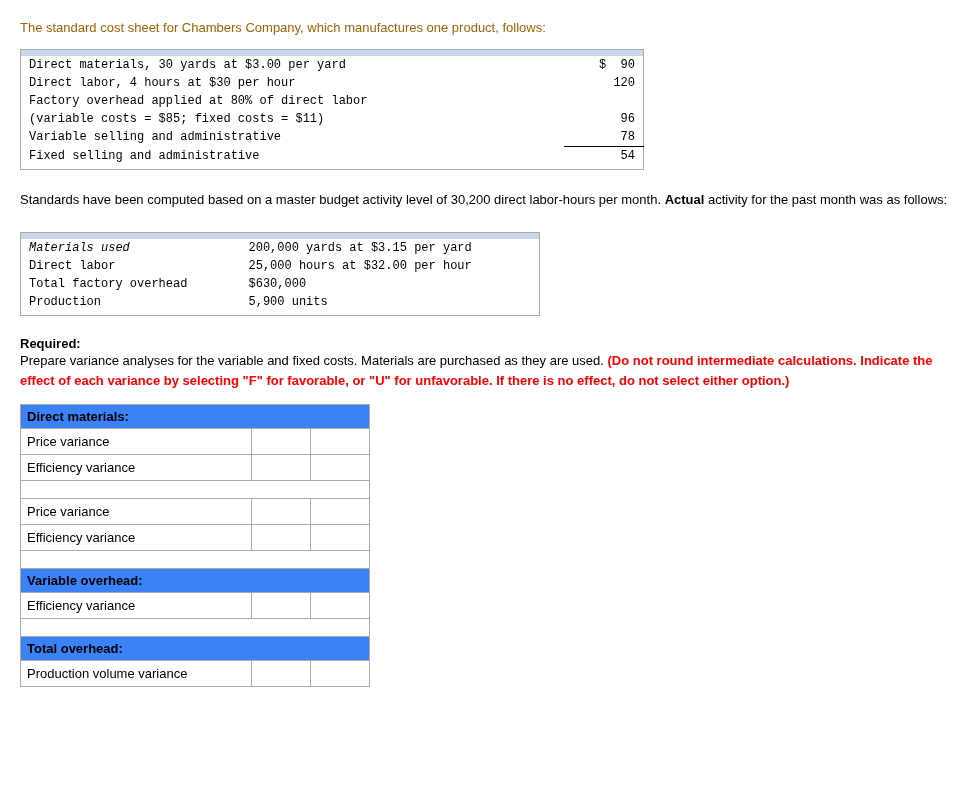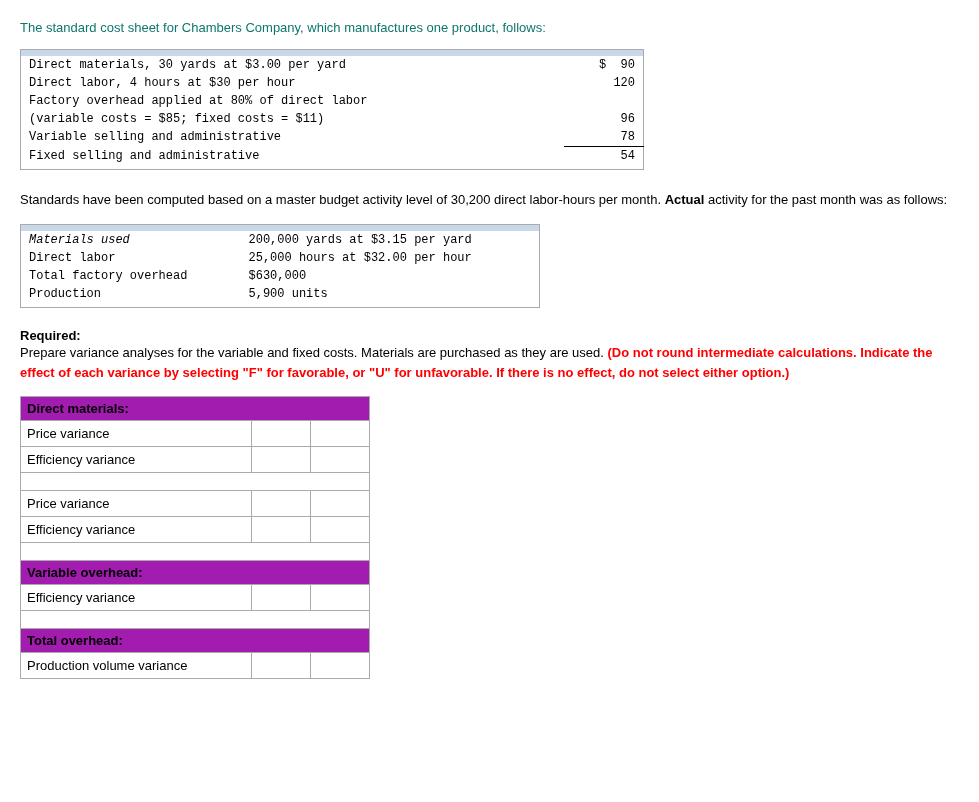--- a/index.html
+++ b/index.html
@@ -7,21 +7,21 @@
       font-family: Arial, sans-serif;
       font-size: 13px;
       background: #fff;
       color: #000;
       padding: 20px;
       width: 979px;
     }
     .intro-text {
       font-size: 13px;
       margin-bottom: 14px;
-      color: #0f766e;
+      color: #a16207;
     }
     .cost-sheet-table {
       border: 1px solid #aaa;
       width: 624px;
       margin-bottom: 20px;
       border-collapse: collapse;
     }
     .cost-sheet-table td {
       padding: 2px 8px;
       font-family: 'Courier New', monospace;
@@ -30,21 +30,21 @@
     .cost-sheet-table tr.header-row td {
       background: #c8d8e8;
       padding: 3px 8px;
     }
     .amount-col {
       text-align: right;
       width: 80px;
     }
     .standards-text {
       font-size: 13px;
-      margin-bottom: 14px;
+      margin-bottom: 22px;
       line-height: 1.5;
     }
     .standards-text .highlight {
       font-weight: bold;
     }
     .actual-table {
       border: 1px solid #aaa;
       width: 520px;
       margin-bottom: 20px;
       border-collapse: collapse;
@@ -77,21 +77,21 @@
       border-collapse: collapse;
       width: 350px;
       margin-top: 10px;
     }
     .variance-table td, .variance-table th {
       border: 1px solid #aaa;
       padding: 4px 6px;
       font-size: 13px;
     }
     .variance-table .section-header td {
-      background: #a21caf;
+      background: #3b82f6;
       color: #000;
       font-weight: bold;
       border: 1px solid #aaa;
     }
     .variance-table .label-cell {
       width: 252px;
     }
     .variance-table .input-cell {
       width: 65px;
     }

